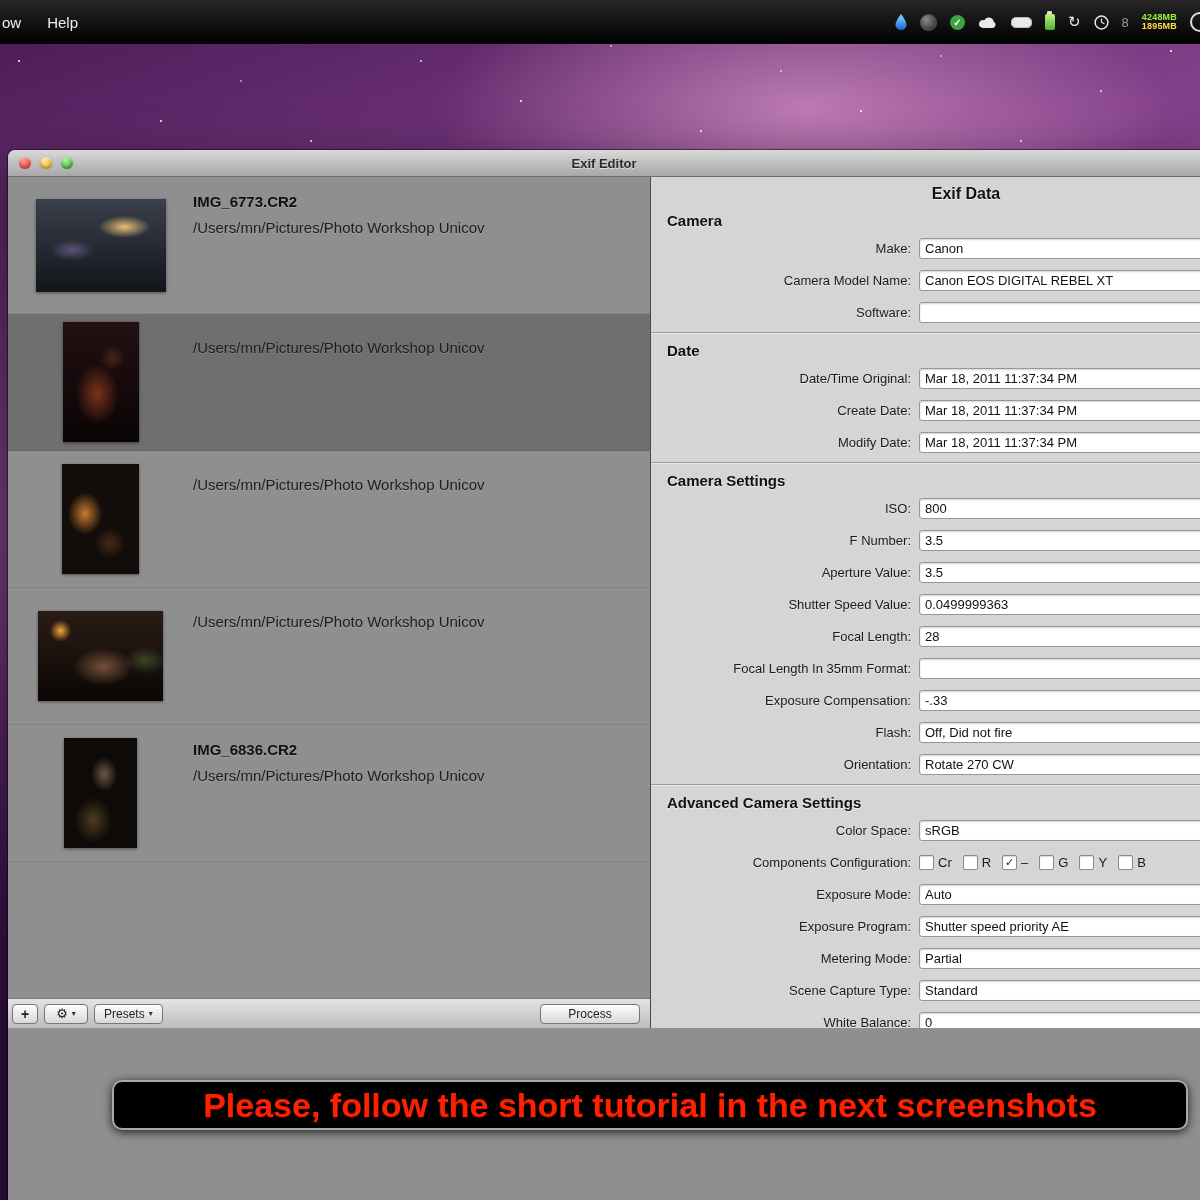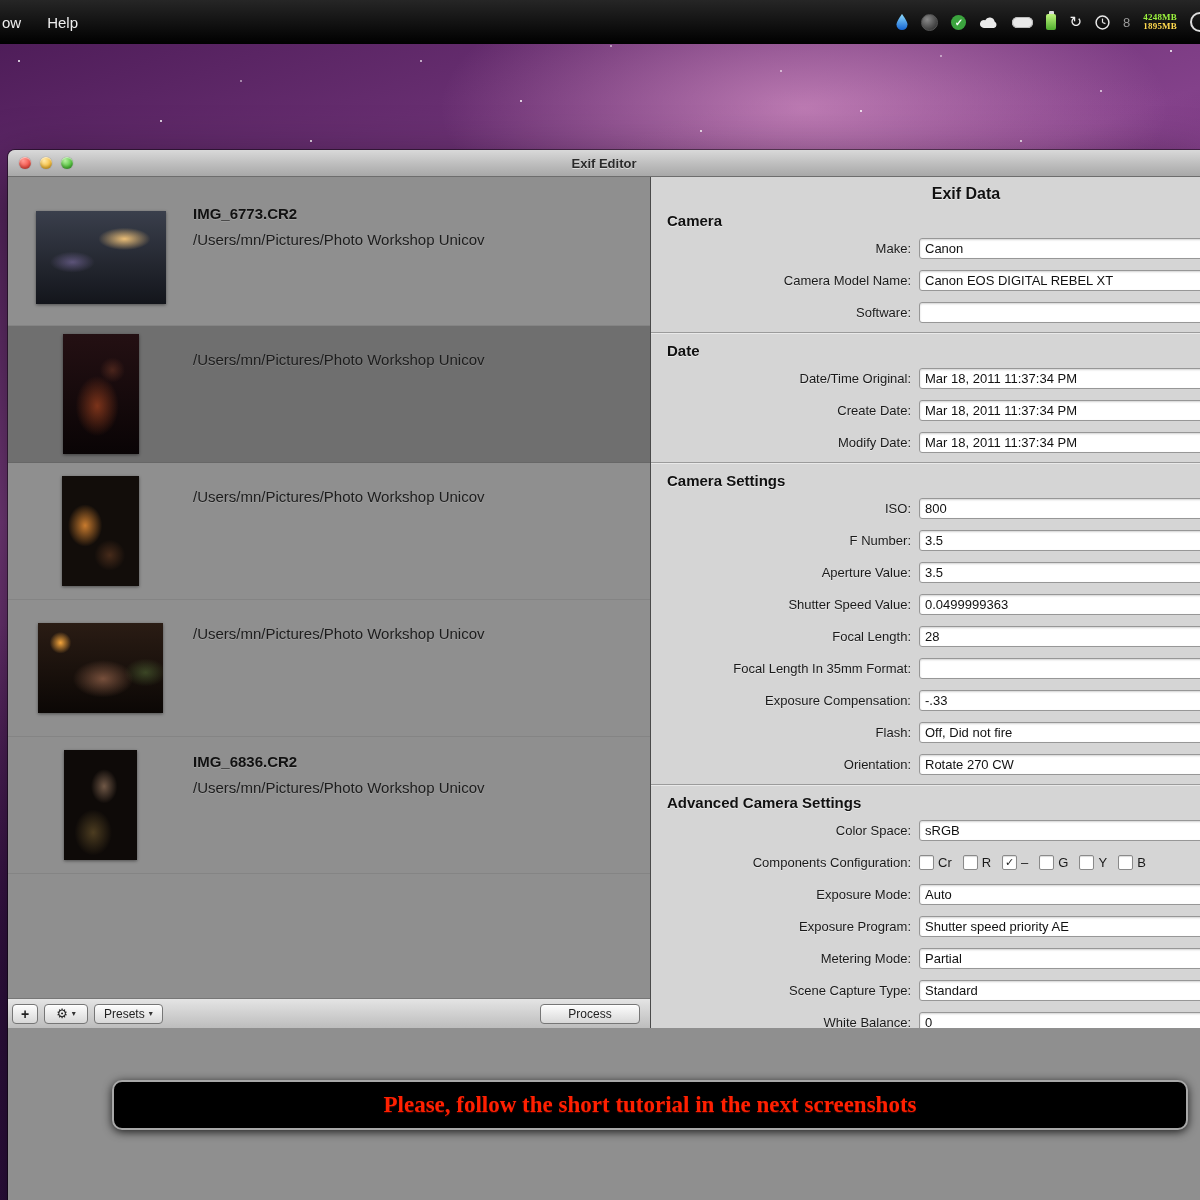--- a/index.html
+++ b/index.html
@@ -38,40 +38,40 @@
   .mb-item{font-size:15px;color:#efefef;cursor:default;}
   .mb-right{display:flex;align-items:center;gap:13px;padding-right:0;}
   .mi{display:inline-flex;align-items:center;justify-content:center;}
   .mi-circle{width:15px;height:15px;border-radius:50%;background:radial-gradient(circle at 35% 30%,#8a8a8a,#222);border:1px solid #555;}
   .mi-check{width:15px;height:15px;border-radius:50%;background:#3ba43e;color:#fff;font-size:10px;line-height:15px;text-align:center;font-weight:bold;}
   .mi-pill{width:21px;height:11px;border-radius:6px;background:#e9e9e9;box-shadow:inset 0 0 0 1px #bbb;}
   .mi-vbat{width:10px;height:16px;border-radius:2px;background:linear-gradient(#bff47e,#4fae2e);position:relative;}
   .mi-vbat::before{content:"";position:absolute;top:-3px;left:2.5px;width:5px;height:3px;background:#ddd;border-radius:1px 1px 0 0;}
   .mi-sync{font-size:15px;color:#eee;}
   .mi-eight{font-size:13px;color:#9a9a9a;}
-  .mem{display:flex;flex-direction:column;align-items:flex-end;line-height:9px;font-weight:bold;font-size:9px;letter-spacing:.2px;font-family:Liberation Serif, serif;}
+  .mem{display:flex;flex-direction:column;align-items:flex-end;line-height:9px;font-weight:bold;font-size:9px;letter-spacing:.2px;}
   .mem-used{color:#9bf23e;}
   .mem-free{color:#ffd94e;}
   .mi-cut{width:16px;height:16px;border-radius:50%;border:2px solid #ddd;margin-right:-10px;}
   
   .window{position:absolute;left:8px;top:150px;width:1192px;height:1140px;
     border-radius:7px 0 0 0;overflow:hidden;z-index:20;
     box-shadow:0 22px 55px rgba(0,0,0,0.65), 0 0 0 1px rgba(0,0,0,0.45);
     background:#8f8f8f;}
   .titlebar{height:26px;background:linear-gradient(#d9d9d9,#bdbdbd 55%,#a8a8a8);
     border-bottom:1px solid #6d6d6d;position:relative;display:flex;align-items:center;}
   .lights{position:absolute;left:11px;top:0;height:26px;display:flex;align-items:center;gap:9px;}
   .light{width:12px;height:12px;border-radius:50%;box-shadow:inset 0 1px 1px rgba(255,255,255,.6), inset 0 -2px 3px rgba(0,0,0,.25), 0 0 1px rgba(0,0,0,.5);}
   .light.red{background:radial-gradient(circle at 35% 30%, #ff9a92, #f5554a 60%, #c93a30);}
   .light.yellow{background:radial-gradient(circle at 35% 30%, #ffe9a8, #f7bf3e 60%, #d59d20);}
   .light.green{background:radial-gradient(circle at 35% 30%, #b6f0a0, #55c43f 60%, #35992a);}
   .title{flex:1;text-align:center;font-size:13px;font-weight:bold;color:#2b2b2b;text-shadow:0 1px 0 rgba(255,255,255,.55);}
   .wcontent{display:flex;height:851px;}
   
-  .filepane{width:642px;flex:none;background:#8f8f8f;position:relative;overflow:hidden;margin-top:12px;}
+  .filepane{width:642px;flex:none;background:#8f8f8f;position:relative;overflow:hidden;}
   .frow{height:136px;display:flex;border-bottom:1px solid rgba(0,0,0,0.07);}
   .frow.selected{background:#6f6f6f;}
   .thumbwrap{width:185px;flex:none;display:flex;align-items:center;justify-content:center;}
   .thumb{box-shadow:0 1px 3px rgba(0,0,0,.45);}
   .t1{width:130px;height:93px;background:
       radial-gradient(42px 18px at 68% 30%, rgba(255,205,125,.9), transparent 62%),
       radial-gradient(32px 15px at 28% 55%, rgba(195,165,255,.35), transparent 70%),
       linear-gradient(#3a3f4c,#13151b);}
   .t2{width:76px;height:120px;background:
       radial-gradient(30px 42px at 45% 60%, rgba(150,62,30,.8), transparent 72%),
@@ -122,22 +122,22 @@
   .esep{border-top:1px solid #9b9b9b;border-bottom:1px solid #e9e9e9;margin:4px 0 5px 0;height:0;}
   .cbgroup{display:flex;align-items:center;gap:4px;}
   .cb{width:13px;height:13px;border:1px solid #8a8a8a;border-radius:2px;background:#fff;
     box-shadow:inset 0 1px 1px rgba(0,0,0,.15);font-size:11px;line-height:13px;text-align:center;color:#222;}
   .cblabel{font-size:13px;color:#1a1a1a;margin-right:7px;}
   
   .banner{position:absolute;left:112px;top:1080px;width:1076px;height:50px;z-index:60;
     background:#000;border:2px solid #a8a8a8;border-radius:10px;
     box-shadow:0 2px 10px rgba(0,0,0,.8);
     display:flex;align-items:center;justify-content:center;box-sizing:border-box;}
-  .banner span{font-size:23px;font-weight:bold;color:#ff2000;white-space:nowrap;
-    text-shadow:0 1px 1px rgba(90,0,0,.8);font-family:Liberation Serif, serif;}
+  .banner span{font-size:34px;font-weight:bold;color:#ff2000;white-space:nowrap;
+    text-shadow:0 1px 1px rgba(90,0,0,.8);}
 </style>
 </head>
 <body>
 
 <div class="desktop">
   <div class="stars"></div>
 </div>
 
 <div class="menubar">
   <div class="mb-left">

